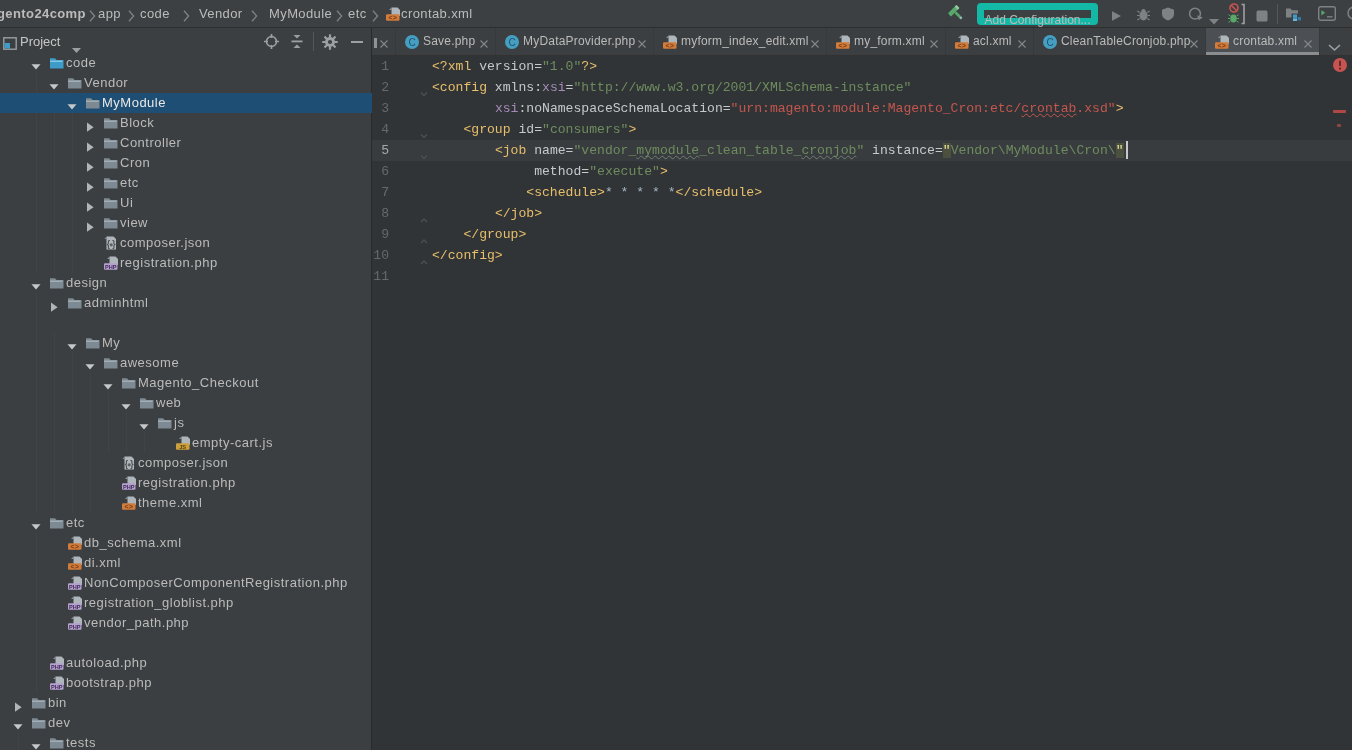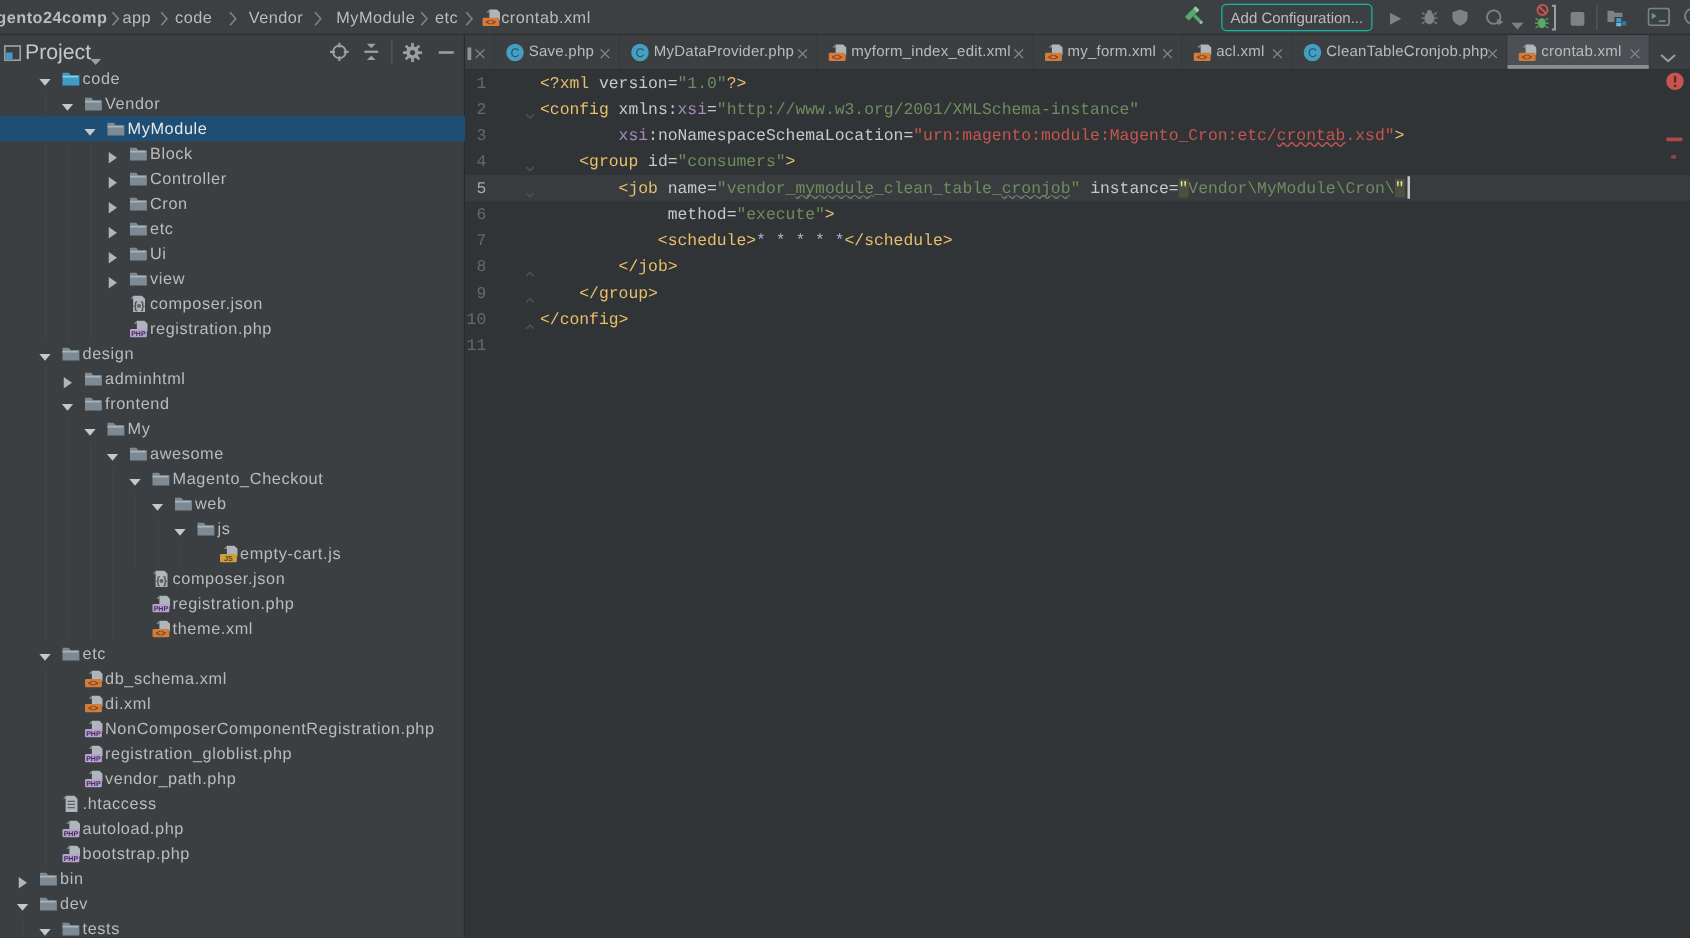--- a/index.html
+++ b/index.html
@@ -1,25 +1,25 @@
 <!DOCTYPE html>
 <html><head><meta charset="utf-8"><style>
 *{margin:0;padding:0;box-sizing:border-box}
 html,body{width:1352px;height:750px;overflow:hidden}
 body{font-family:"Liberation Sans",sans-serif;background:#3C3F41;position:relative}
 .abs{position:absolute}
 
 #toolbar{position:absolute;left:0;top:0;width:1352px;height:28px;background:#3D4042;border-bottom:1px solid #2E2E2E}
 .bc{position:absolute;top:0;height:28px;line-height:28px;font-size:13px;letter-spacing:0.4px;color:#BBBBBB;white-space:nowrap}
 .bcsep{position:absolute;top:8px}
-#addcfg{position:absolute;left:977px;top:3px;width:121px;height:22px;border:1px solid #14b8a6;border-radius:4px;color:#BBBBBB;font-size:12px;text-align:center;line-height:20px}
+#addcfg{position:absolute;left:977px;top:3px;width:121px;height:22px;border:7px solid #14b8a6;border-radius:4px;color:#BBBBBB;font-size:12px;text-align:center;line-height:20px}
 
 #row2{position:absolute;left:0;top:28px;width:1352px;height:28px;background:#3C3F41}
 #projhdr{position:absolute;left:0;top:0;width:372px;height:28px}
-#projlbl{position:absolute;left:20px;top:0;height:28px;line-height:28px;font-size:17px;color:#C7C7C7}
+#projlbl{position:absolute;left:20px;top:0;height:28px;line-height:28px;font-size:13px;color:#C7C7C7}
 #tabs{position:absolute;left:372px;top:0;width:980px;height:28px;border-bottom:1px solid #323232}
 .tab{position:absolute;top:0;height:27px;border-right:1px solid #363A3C}
 .tab .lbl{position:absolute;top:0;height:27px;line-height:27px;font-size:12px;letter-spacing:0.2px;color:#BBBBBB;white-space:nowrap}
 .tabx{position:absolute;top:7px}
 #activetab{background:#4C5054}
 #activetab:after{content:"";position:absolute;left:0;right:0;bottom:0;height:3px;background:#8A8E90}
 
 #tree{position:absolute;left:0;top:56px;width:372px;height:694px;background:#3C3F41;overflow:hidden}
 .trow{position:absolute;left:0;width:372px;height:20px;z-index:1}
 .trow .nm{position:absolute;top:0;height:20px;line-height:20px;font-size:13px;letter-spacing:0.5px;color:#BBBBBB;white-space:nowrap}
@@ -274,30 +274,20 @@
     <div class="trow" style="top: 217px;">
       <div class="arr" style="left:31px"><svg width="10" height="10" viewBox="0 0 10 10">
           <path d="M0.5 2.2h9L5 7.6z" fill="#C5C7C9"></path>
         </svg></div>
       <div class="ficon" style="left:49px"><svg width="16" height="16" viewBox="0 0 16 16">
           <path fill="#7E8A93" d="M1 3.2h5l1.6 1.9h6.9v8.3H1z"></path>
           <path fill="#A7B2B9" d="M1 5.6h12.5v1.3H1z"></path>
         </svg></div>
       <div class="nm" style="left:66px">design</div>
     </div>
-    <div class="trow" style="top: 257px;">
-      <div class="arr" style="left:49px"><svg width="10" height="10" viewBox="0 0 10 10">
-          <path d="M0.5 2.2h9L5 7.6z" fill="#C5C7C9"></path>
-        </svg></div>
-      <div class="ficon" style="left:67px"><svg width="16" height="16" viewBox="0 0 16 16">
-          <path fill="#7E8A93" d="M1 3.2h5l1.6 1.9h6.9v8.3H1z"></path>
-          <path fill="#A7B2B9" d="M1 5.6h12.5v1.3H1z"></path>
-        </svg></div>
-      <div class="nm" style="left:84px">frontend</div>
-    </div>
     <div class="trow" style="top: 277px; padding-left: 40px;">
       <div class="arr" style="left:67px"><svg width="10" height="10" viewBox="0 0 10 10">
           <path d="M0.5 2.2h9L5 7.6z" fill="#C5C7C9"></path>
         </svg></div>
       <div class="ficon" style="left:85px"><svg width="16" height="16" viewBox="0 0 16 16">
           <path fill="#7E8A93" d="M1 3.2h5l1.6 1.9h6.9v8.3H1z"></path>
           <path fill="#A7B2B9" d="M1 5.6h12.5v1.3H1z"></path>
         </svg></div>
       <div class="nm" style="left:102px">My</div>
     </div>
@@ -425,30 +415,20 @@
       <div class="nm" style="left:84px">NonComposerComponentRegistration.php</div>
     </div>
     <div class="trow" style="top: 557px;">
       <div class="ficon" style="left:67px"><svg width="16" height="16" viewBox="0 0 16 16">
           <path fill="#AEB5BB" d="M6.5 1.5h6l2.5 2.5v6h-8.5z"></path>
           <path fill="#8C9297" d="M6.5 1.5l0 2.5h-2.5z"></path>
           <rect x="1" y="8.2" width="13.5" height="6.6" rx="1" fill="#B5A0CE"></rect>
           <text x="7.7" y="13.6" font-family="Liberation Sans" font-size="5.6" font-weight="bold" fill="#3F2A5A" text-anchor="middle">PHP</text>
         </svg></div>
       <div class="nm" style="left:84px">vendor_path.php</div>
-    </div>
-    <div class="trow" style="top: 577px;">
-      <div class="ficon" style="left:49px"><svg width="16" height="16" viewBox="0 0 16 16">
-          <path fill="#AEB5BB" d="M3.5 1.5h7l2.5 2.5v10.5h-9.5z"></path>
-          <path fill="#8C9297" d="M3.5 1.5v2.5h-2z"></path>
-          <g stroke="#5B6164" stroke-width="1">
-            <path d="M5 6h6M5 8.5h6M5 11h6"></path>
-          </g>
-        </svg></div>
-      <div class="nm" style="left:66px">.htaccess</div>
     </div>
     <div class="trow" style="top: 597px; text-align: center;">
       <div class="ficon" style="left:49px"><svg width="16" height="16" viewBox="0 0 16 16">
           <path fill="#AEB5BB" d="M6.5 1.5h6l2.5 2.5v6h-8.5z"></path>
           <path fill="#8C9297" d="M6.5 1.5l0 2.5h-2.5z"></path>
           <rect x="1" y="8.2" width="13.5" height="6.6" rx="1" fill="#B5A0CE"></rect>
           <text x="7.7" y="13.6" font-family="Liberation Sans" font-size="5.6" font-weight="bold" fill="#3F2A5A" text-anchor="middle">PHP</text>
         </svg></div>
       <div class="nm" style="left:66px">autoload.php</div>
     </div>

